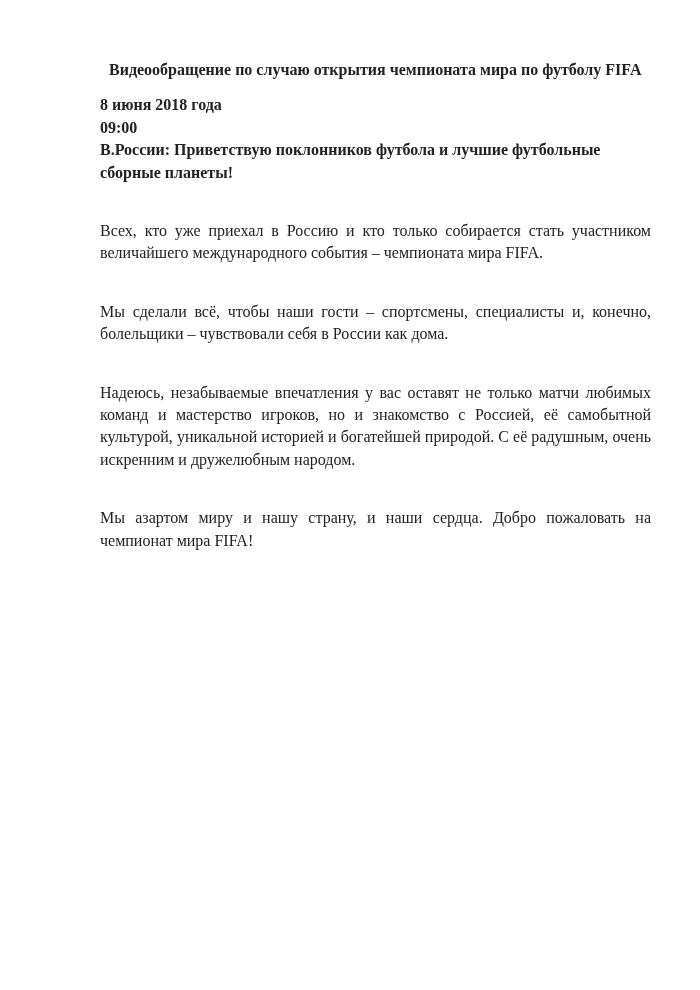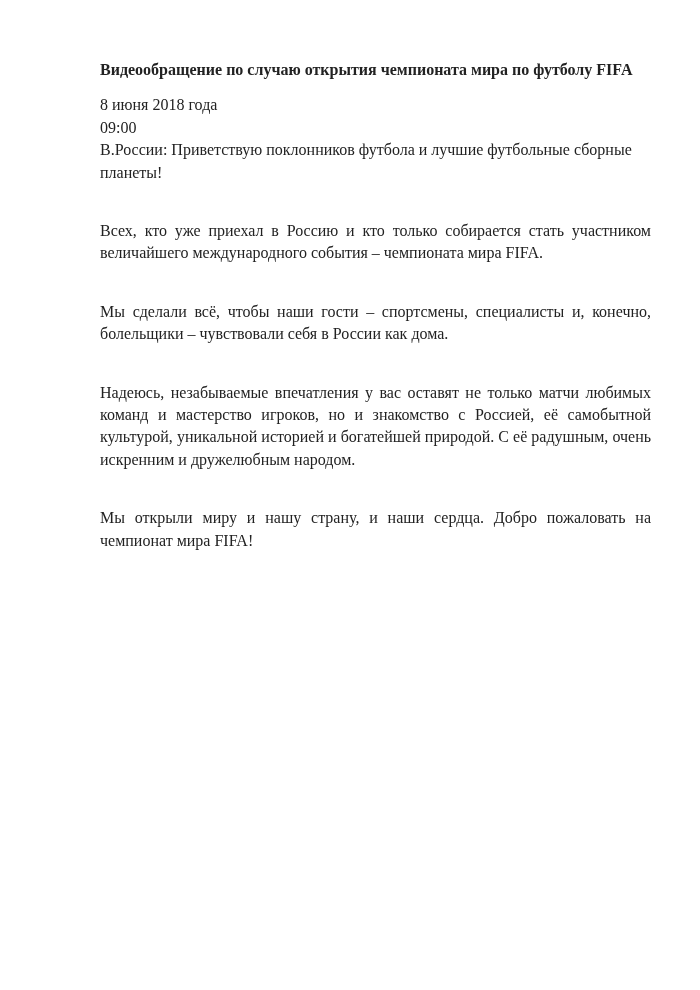--- a/index.html
+++ b/index.html
@@ -23,26 +23,27 @@
     font-family: "Liberation Serif", "DejaVu Serif", serif;
     font-size: 16px;
     line-height: 22.4px;
     color: #222222;
     -webkit-font-smoothing: antialiased;
   }
   .doc-title {
     font-size: 16px;
     line-height: 22.4px;
     font-weight: bold;
-    margin: 0 0 13px 0;
+    margin: 0 0 13px 9px;
     text-align: left;
   }
   .meta-line {
     margin: 0;
     text-align: left;
+    font-weight: bold;
   }
   .para {
     margin: 36px 0 0 0;
     text-align: justify;
   }
 </style>
 </head>
 <body>
 
 <div class="page">
@@ -56,17 +57,17 @@
 
     <p class="meta-line">В.России: Приветствую поклонников футбола и лучшие футбольные сборные планеты!</p>
 
     <p class="para">Всех, кто уже приехал в Россию и кто только собирается стать участником величайшего международного события – чемпионата мира FIFA.</p>
 
 
     <p class="para">Мы сделали всё, чтобы наши гости – спортсмены, специалисты и, конечно, болельщики – чувствовали себя в России как дома.</p>
 
     <p class="para">Надеюсь, незабываемые впечатления у вас оставят не только матчи любимых команд и мастерство игроков, но и знакомство с Россией, её самобытной культурой, уникальной историей и богатейшей природой. С её радушным, очень искренним и дружелюбным народом.</p>
 
-    <p class="para">Мы открыли миру и нашу страну, и наши сердца. Добро пожаловать на чемпионат мира FIFA!</p>
+    <p class="para">Мы азартом миру и нашу страну, и наши сердца. Добро пожаловать на чемпионат мира FIFA!</p>
 
 
   </div>
 </div>
 
 </body></html>

